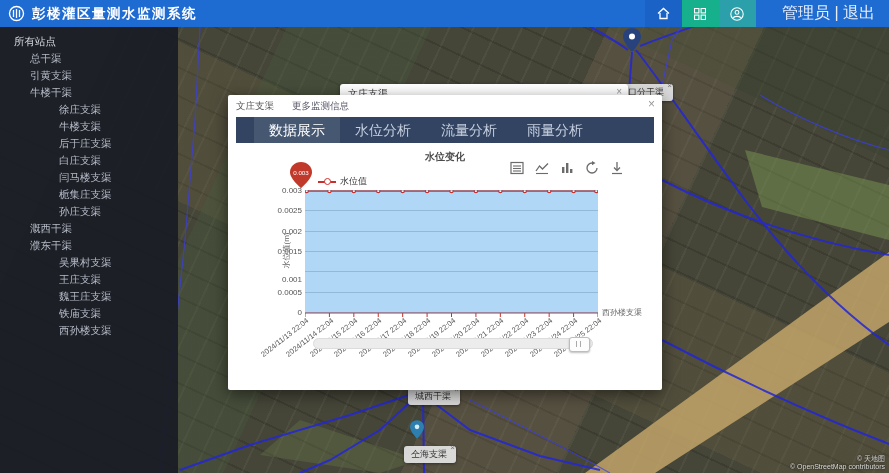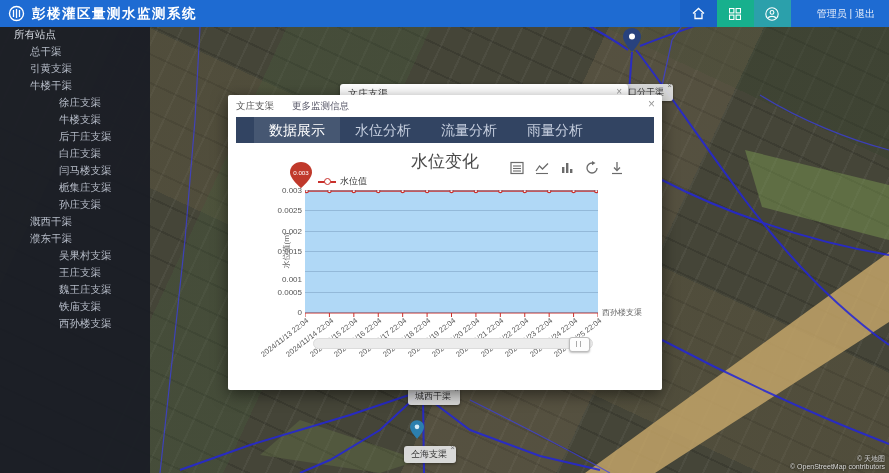--- a/index.html
+++ b/index.html
@@ -17,23 +17,23 @@
   
   .header{position:absolute;left:0;top:0;right:0;height:27px;background:#1e6bd2;z-index:50;
           display:flex;align-items:center;}
   .logo{margin-left:8px;display:flex;align-items:center;}
   .header-title{color:#fff;font-weight:bold;font-size:13.5px;letter-spacing:1.5px;margin-left:7px;}
   .header-right{margin-left:auto;display:flex;align-items:center;height:100%;}
   .hbtn{width:37px;height:27px;display:flex;align-items:center;justify-content:center;cursor:pointer;}
   .hbtn.home{background:#1a62c6;}
   .hbtn.apps{background:#17b08d;}
   .hbtn.user{background:#2ba0ab;}
-  .user-label{color:#e9effa;font-size:10px;margin:0 14px 0 26px;white-space:nowrap;}
-  
-  .sidebar{position:absolute;left:0;top:19px;bottom:0;width:150px;background:rgba(25,28,37,.93);
+  .user-label{color:#e9effa;font-size:16px;margin:0 14px 0 26px;white-space:nowrap;}
+  
+  .sidebar{position:absolute;left:0;top:26px;bottom:0;width:178px;background:rgba(25,28,37,.93);
            z-index:40;padding-top:7px;box-sizing:border-box;}
   .side-item{height:17px;line-height:17px;font-size:10.5px;color:#b6bcc8;cursor:pointer;
              white-space:nowrap;overflow:hidden;}
   .side-item.lvl1{padding-left:14px;color:#d8dce4;}
   .side-item.lvl2{padding-left:30px;}
   .side-item.lvl3{padding-left:48px;margin-left:11px;}
   
   .map-tip{position:absolute;background:rgba(223,223,223,.96);border-radius:3px;
            font-size:9px;color:#333;padding:2px 9px 2px 7px;z-index:30;white-space:nowrap;
            box-shadow:0 1px 3px rgba(0,0,0,.4);}
@@ -49,21 +49,21 @@
   .modal{position:absolute;left:228px;top:95px;width:434px;height:295px;background:#fff;z-index:60;
          box-shadow:0 4px 16px rgba(0,0,0,.5);border-radius:2px;}
   .m-station{position:absolute;left:8px;top:5px;font-size:9.5px;color:#555;}
   .m-link{position:absolute;left:64px;top:5px;font-size:9.5px;color:#556;cursor:pointer;}
   .m-close{position:absolute;right:7px;top:2px;font-size:12px;color:#999;cursor:pointer;}
   .tabs{position:absolute;left:8px;right:8px;top:22px;height:26px;background:#324462;
         display:flex;align-items:center;padding-left:18px;box-sizing:border-box;}
   .tab{color:#c7d0e0;font-size:14px;padding:0 15px;line-height:26px;cursor:pointer;}
   .tab.active{color:#fff;background:rgba(255,255,255,.10);}
   .chart-title{position:absolute;top:55px;left:0;right:0;text-align:center;
-               font-size:17px;font-weight:normal;color:#4a4a4a;}
+               font-size:10px;font-weight:bold;color:#4a4a4a;}
   .toolbox{position:absolute;right:38px;top:66px;display:flex;gap:11px;z-index:3;}
   .toolbox .tbi{width:14px;height:14px;cursor:pointer;}
   .legend{position:absolute;left:90px;top:80px;display:flex;align-items:center;gap:4px;}
   .legend-marker{position:relative;width:18px;height:2px;background:#c9302c;}
   .legend-marker::after{content:"";position:absolute;left:6px;top:-2.5px;width:5px;height:5px;
         border:1.5px solid #c9302c;border-radius:50%;background:#fff;}
   .legend-text{font-size:9px;color:#333;}
   .pin-wrap{position:absolute;left:62px;top:67px;z-index:4;}
   .plot{position:absolute;left:77px;top:95px;width:293px;height:122px;}
   .gridline{position:absolute;left:0;right:0;height:0;border-top:1px solid rgba(100,135,170,.38);}

